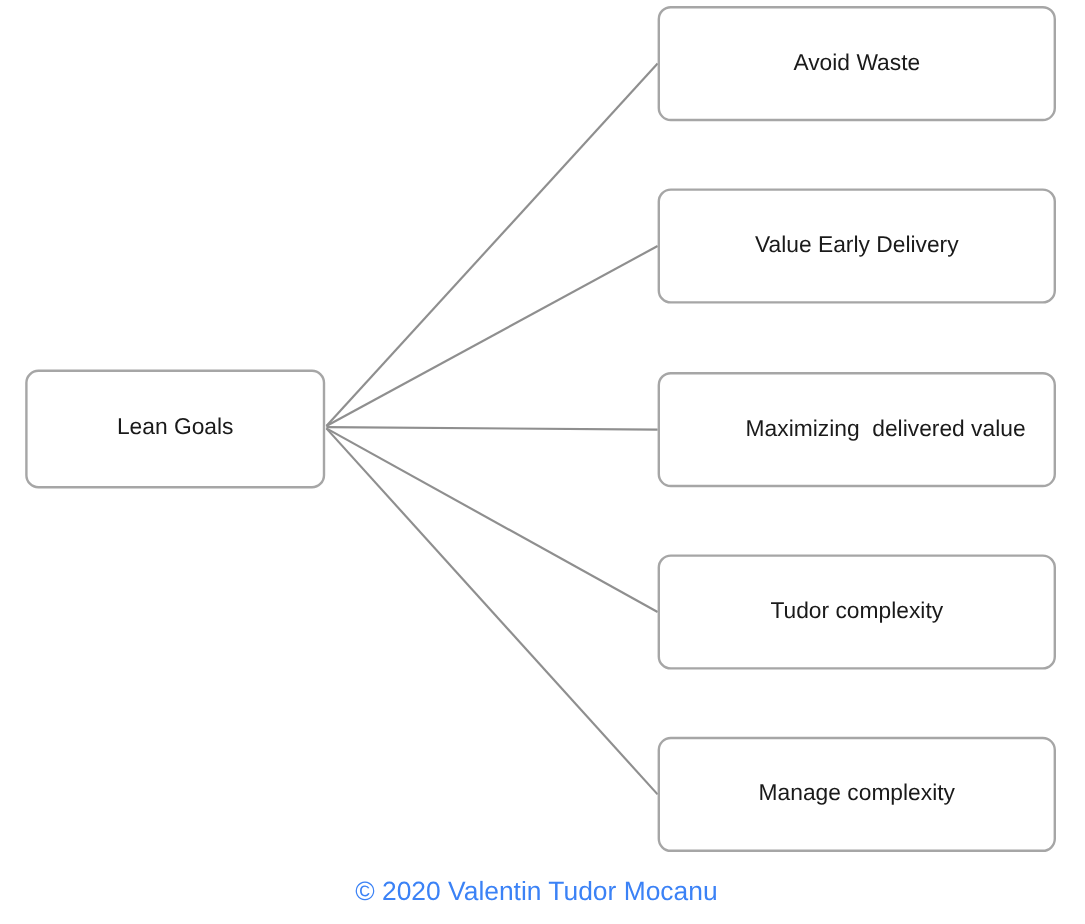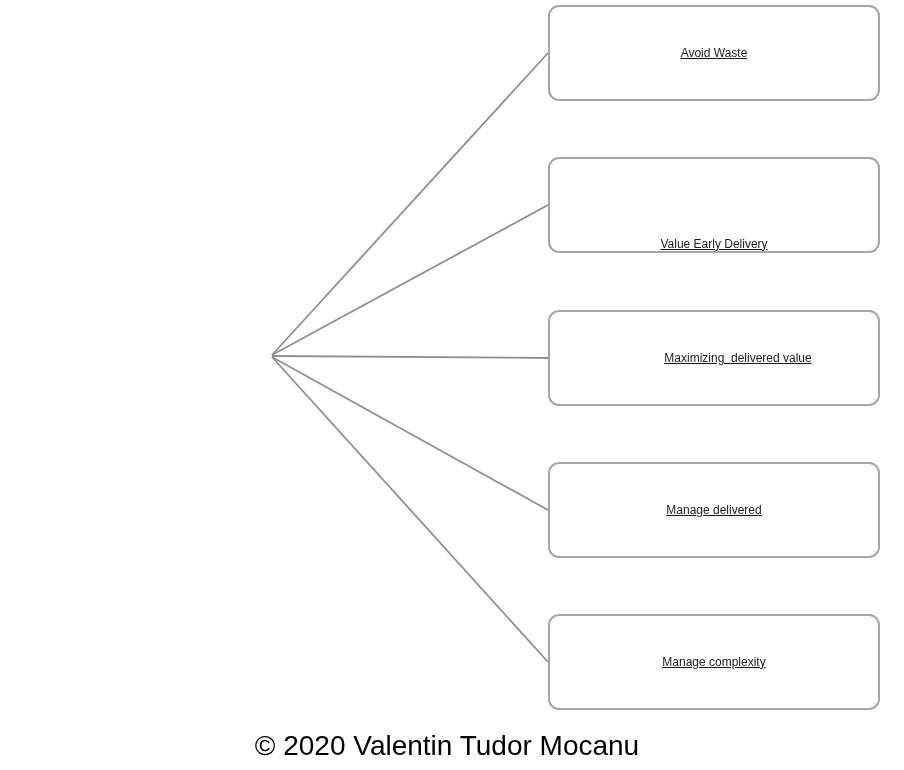--- a/index.html
+++ b/index.html
@@ -33,79 +33,81 @@
     border: 2.5px solid var(--border, #a6a6a6);
     border-radius: 11px;
     background: #ffffff;
     display: flex;
     align-items: center;
     justify-content: center;
     text-align: center;
   }
   .node span {
     color: var(--text, #1a1a1a);
-    font-size: 12px;
+    font-size: 19px;
     white-space: pre-wrap;
     line-height: 1.2;
-    text-decoration: underline;
   }
   .node-root {
     left: 21px;
     top: 308px;
     width: 250px;
     height: 99px;
   }
   .node-child {
     left: 548px;
     width: 332px;
     height: 96px;
   }
   .child-0 { top: 5px; }
-  .child-1 { top: 157px; align-items: flex-end; }
+  .child-1 { top: 157px; }
   .child-2 { top: 310px; padding-left: 48px; }
   .child-3 { top: 462px; }
   .child-4 { top: 614px; }
   .caption {
     position: absolute;
     left: 0;
     top: 730px;
     width: 894px;
     text-align: center;
-    font-size: 28px;
-    color: #000000;
+    font-size: 22px;
+    color: #3b82f6;
   }
 </style>
 </head>
 <body>
 
 <div class="canvas">
 
   <svg class="connectors" viewBox="0 0 904 770" xmlns="http://www.w3.org/2000/svg">
     <line x1="272" y1="355" x2="548" y2="53"></line>
     <line x1="272" y1="355" x2="548" y2="205"></line>
     <line x1="272" y1="356" x2="548" y2="358"></line>
     <line x1="272" y1="357" x2="548" y2="510"></line>
     <line x1="272" y1="357" x2="548" y2="662"></line>
   </svg>
 
+  <div class="node node-root">
+    <span>Lean Goals</span>
+  </div>
 
   <div class="node node-child child-0">
     <span>Avoid Waste</span>
   </div>
 
   <div class="node node-child child-1">
     <span>Value Early Delivery</span>
   </div>
 
   <div class="node node-child child-2">
     <span>Maximizing  delivered value</span>
   </div>
 
   <div class="node node-child child-3">
-    <span>Manage delivered</span>
+    <span>Tudor complexity</span>
   </div>
 
   <div class="node node-child child-4">
     <span>Manage complexity</span>
   </div>
 
   <div class="caption">© 2020 Valentin Tudor Mocanu</div>
 
 </div>
 

